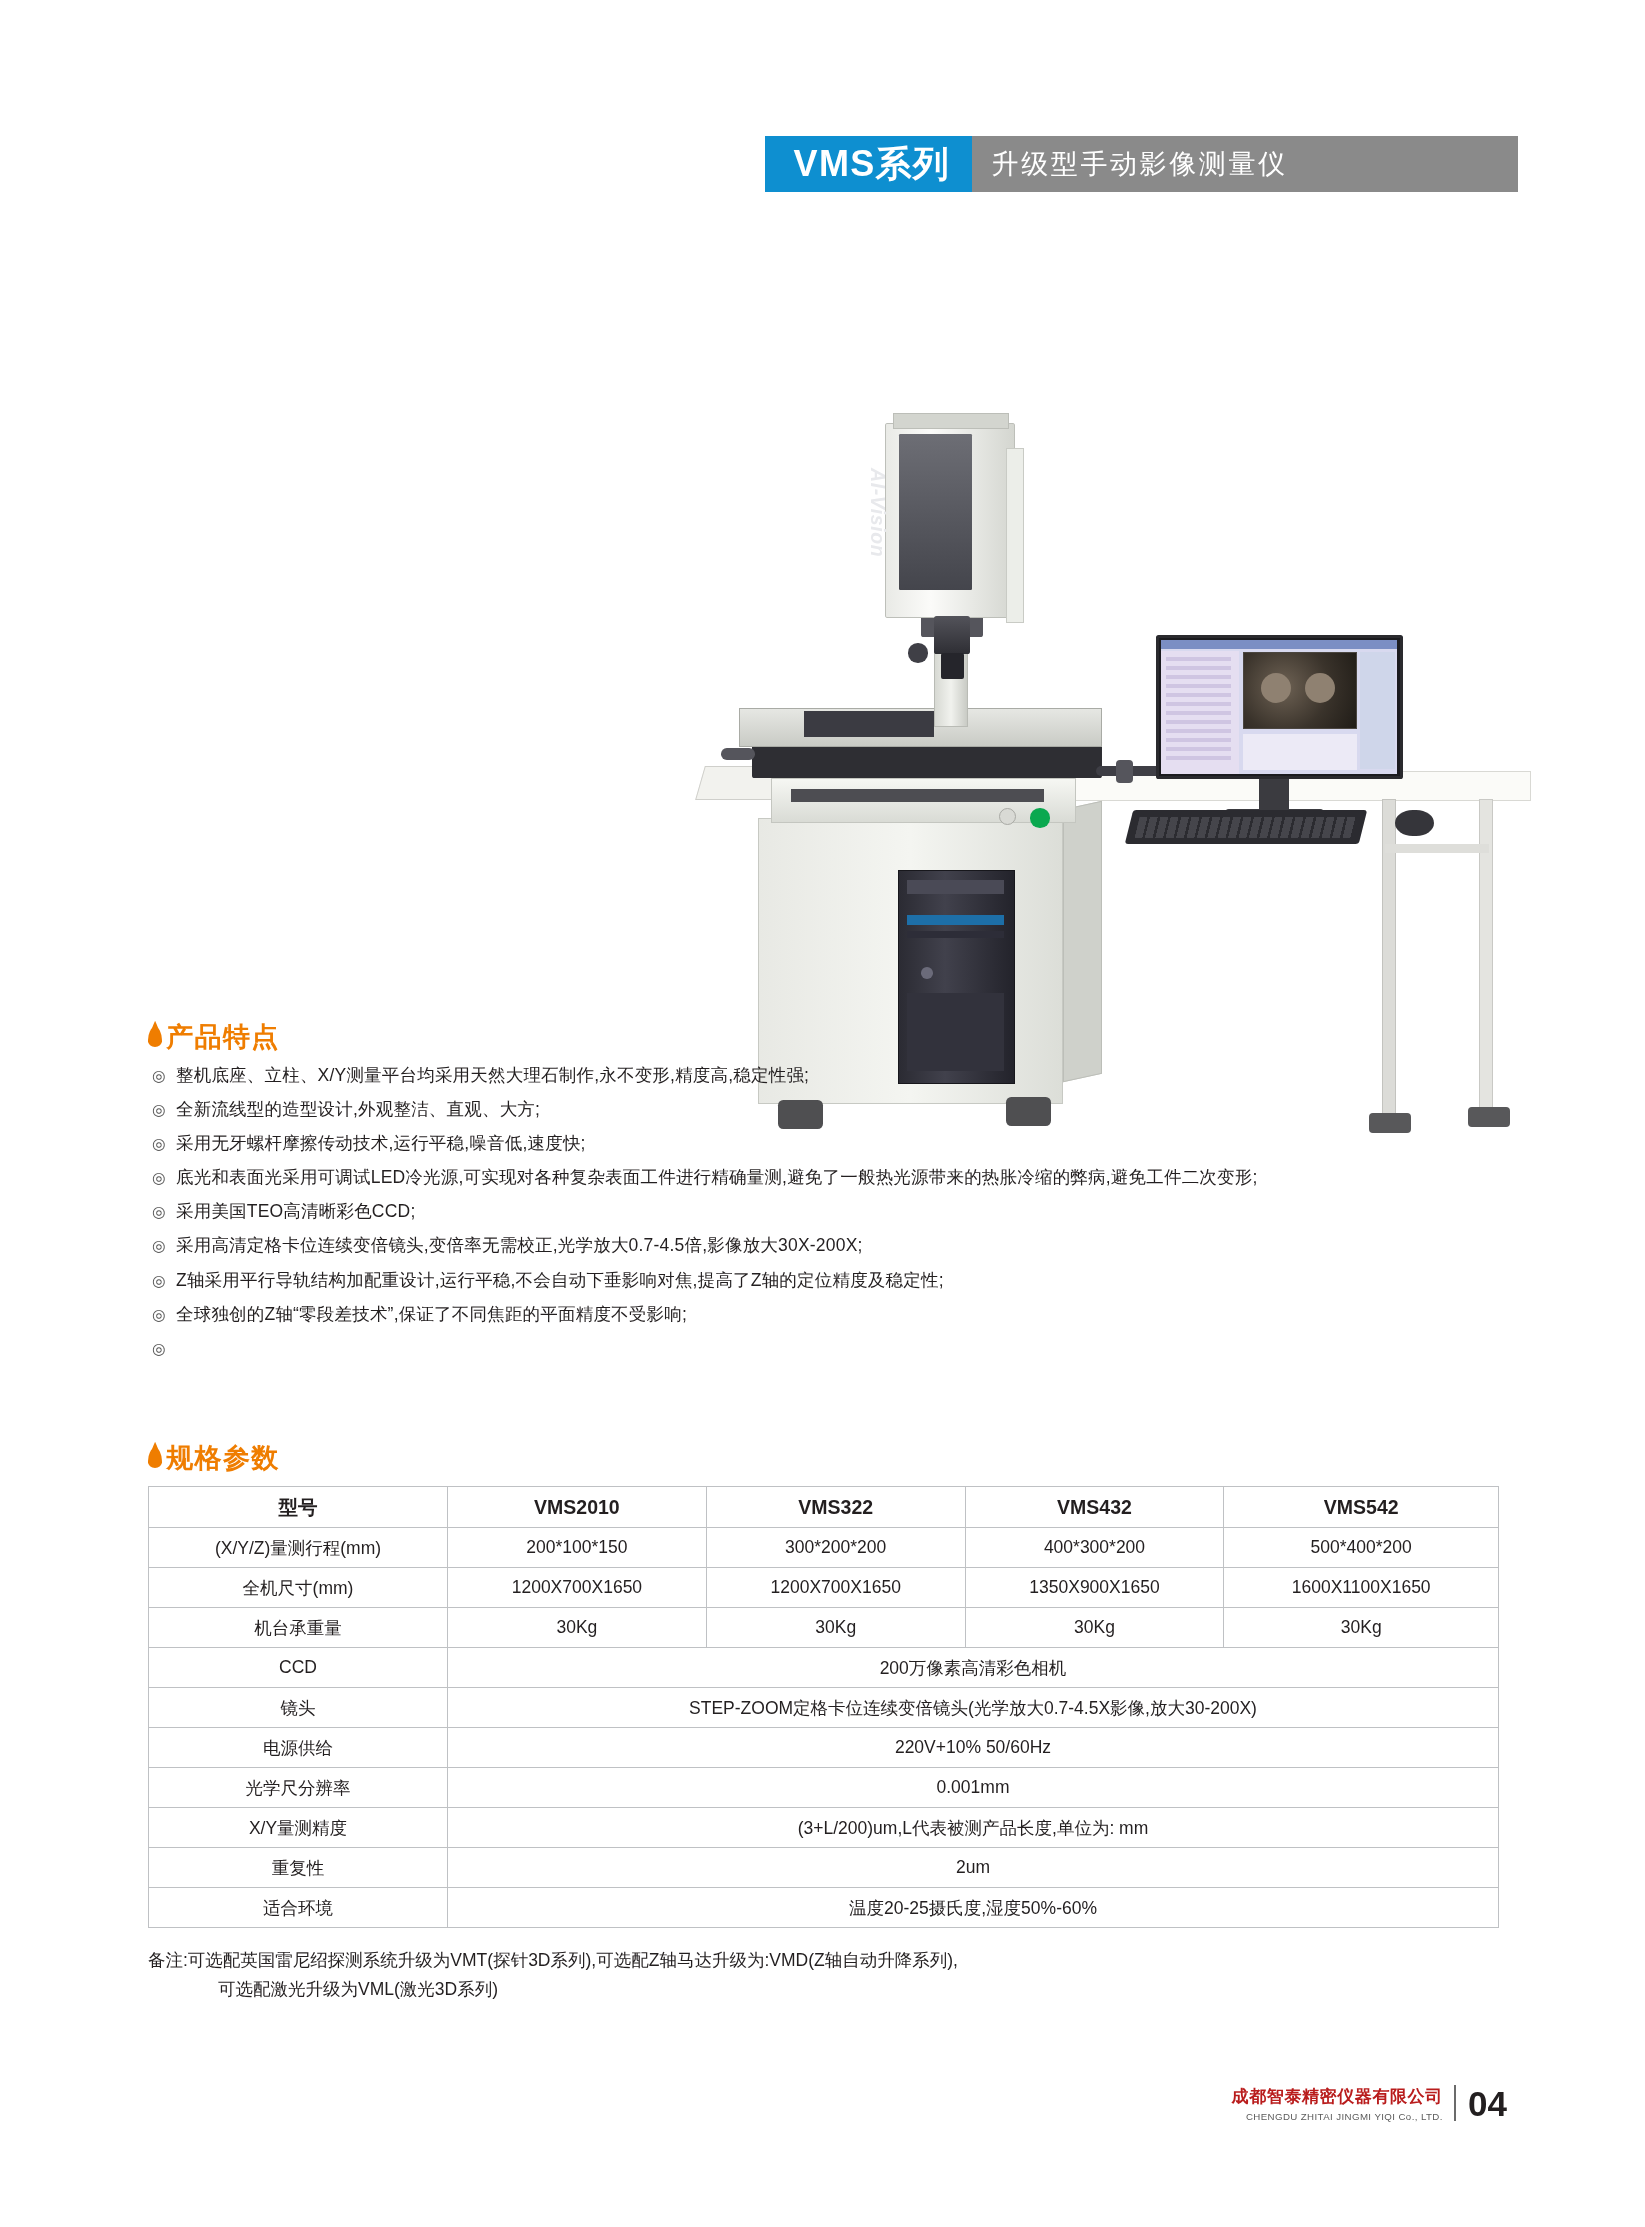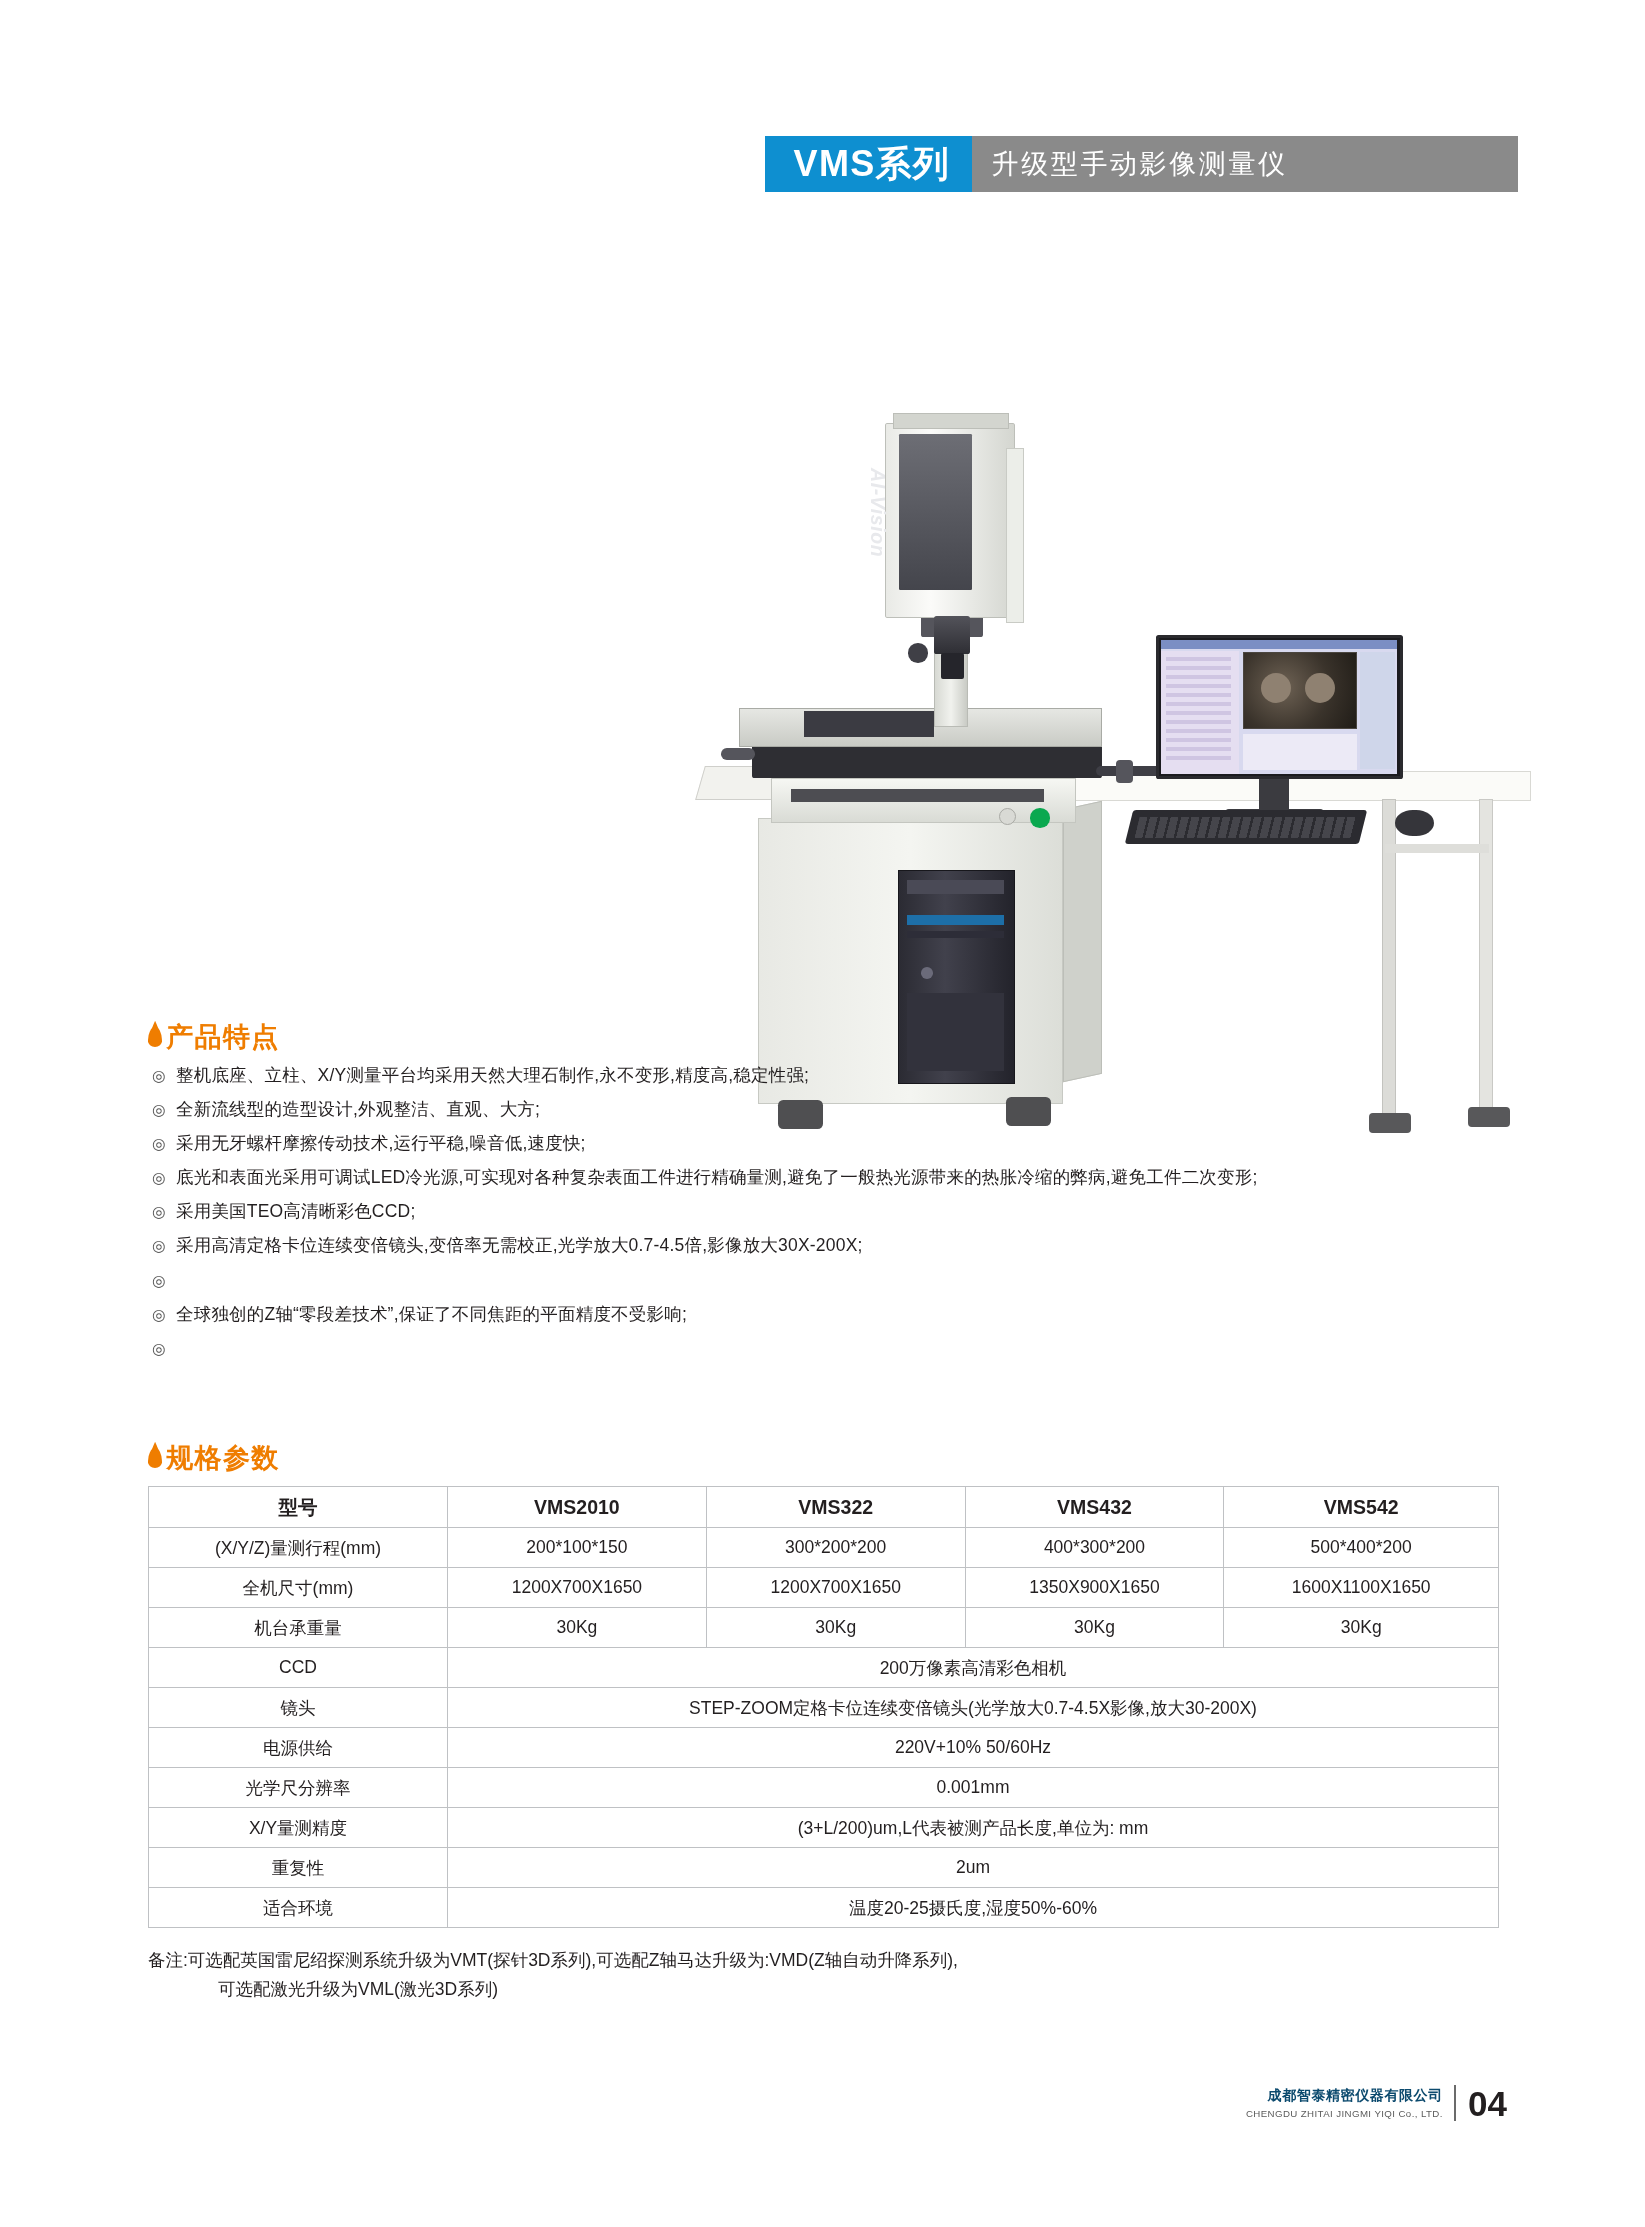--- a/index.html
+++ b/index.html
@@ -386,24 +386,24 @@
   .footer {
     position: absolute;
     right: 139px;
     top: 2085px;
     display: flex;
     align-items: center;
     gap: 11.7px;
   }
   .footer-company { text-align: right; }
   .footer-cn {
-    font-size: 14px;
+    font-size: 17px;
     font-weight: bold;
     letter-spacing: 0.6px;
-    color: #0c4a6e;
+    color: #b91c1c;
   }
   .footer-en {
     font-size: 9.7px;
     letter-spacing: 0.4px;
     color: #5b5b5b;
     margin-top: 2.6px;
   }
   .footer-divider {
     width: 1.9px; height: 36px; background: #6b6b6b;
   }
@@ -510,20 +510,21 @@
   <div class="feat-row">
     <span class="feat-bullet">◎</span>
     <span class="feat-text">采用美国TEO高清晰彩色CCD;</span>
   </div>
   <div class="feat-row">
     <span class="feat-bullet">◎</span>
     <span class="feat-text">采用高清定格卡位连续变倍镜头,变倍率无需校正,光学放大0.7-4.5倍,影像放大30X-200X;</span>
   </div>
   <div class="feat-row">
     <span class="feat-bullet">◎</span>
+    <span class="feat-text">Z轴采用平行导轨结构加配重设计,运行平稳,不会自动下垂影响对焦,提高了Z轴的定位精度及稳定性;</span>
   </div>
   <div class="feat-row">
     <span class="feat-bullet">◎</span>
     <span class="feat-text">全球独创的Z轴“零段差技术”,保证了不同焦距的平面精度不受影响;</span>
   </div>
   <div class="feat-row">
     <span class="feat-bullet">◎</span>
   </div>
 </div>
 

